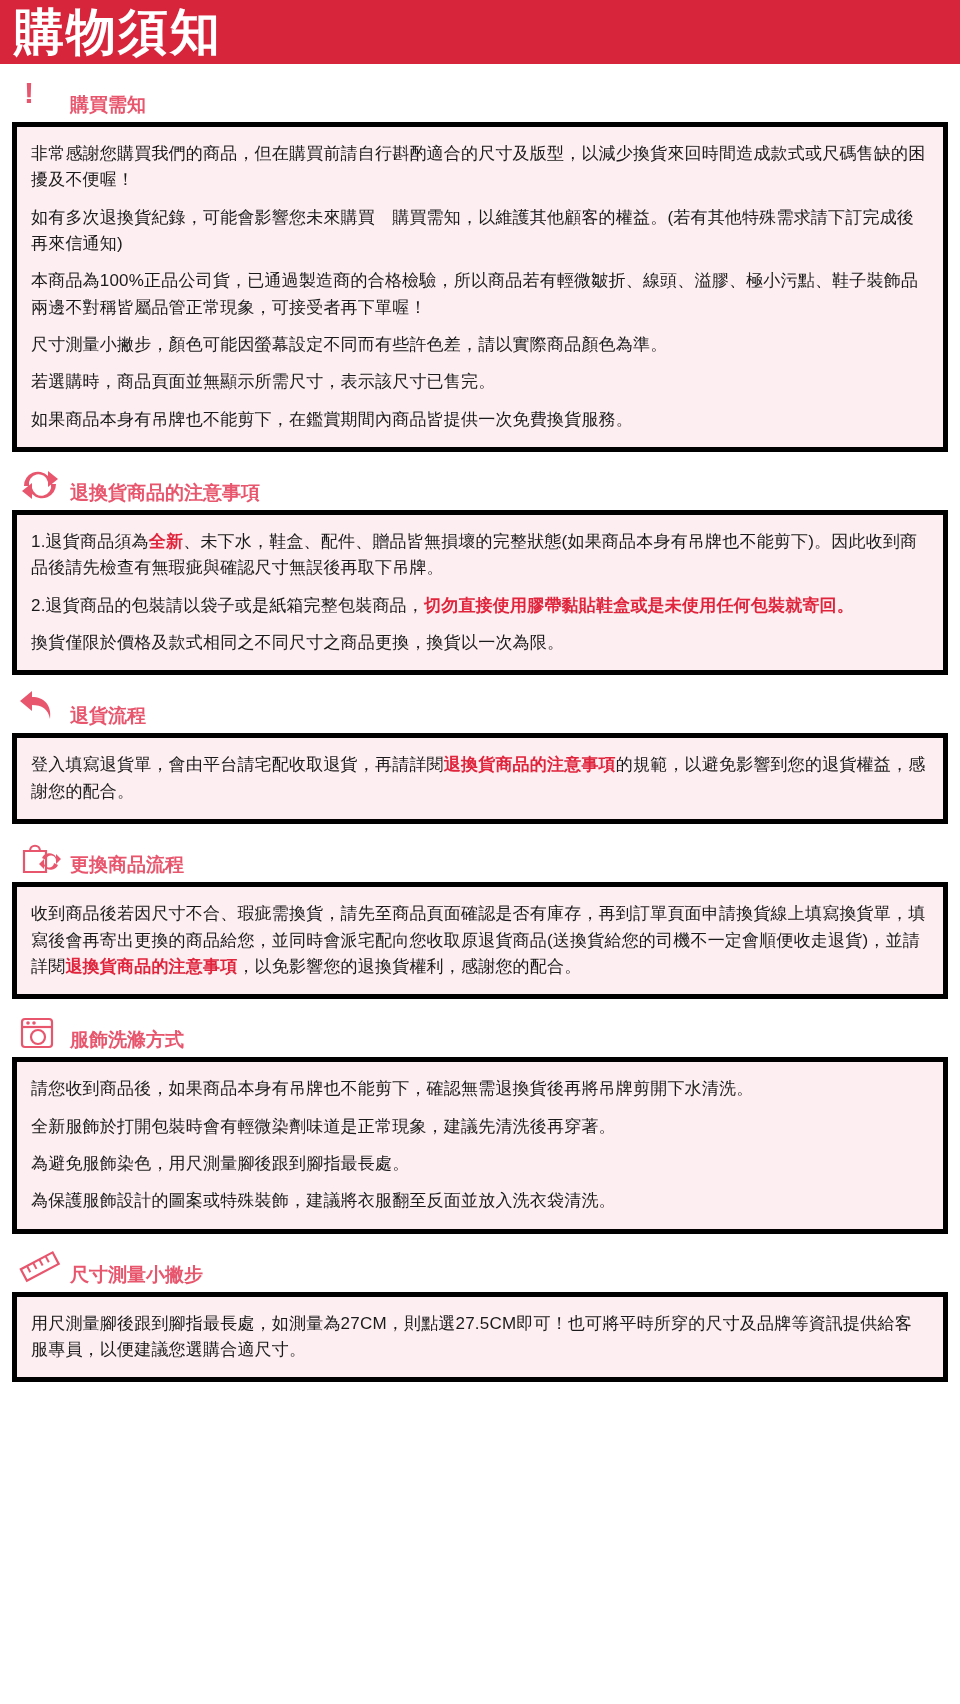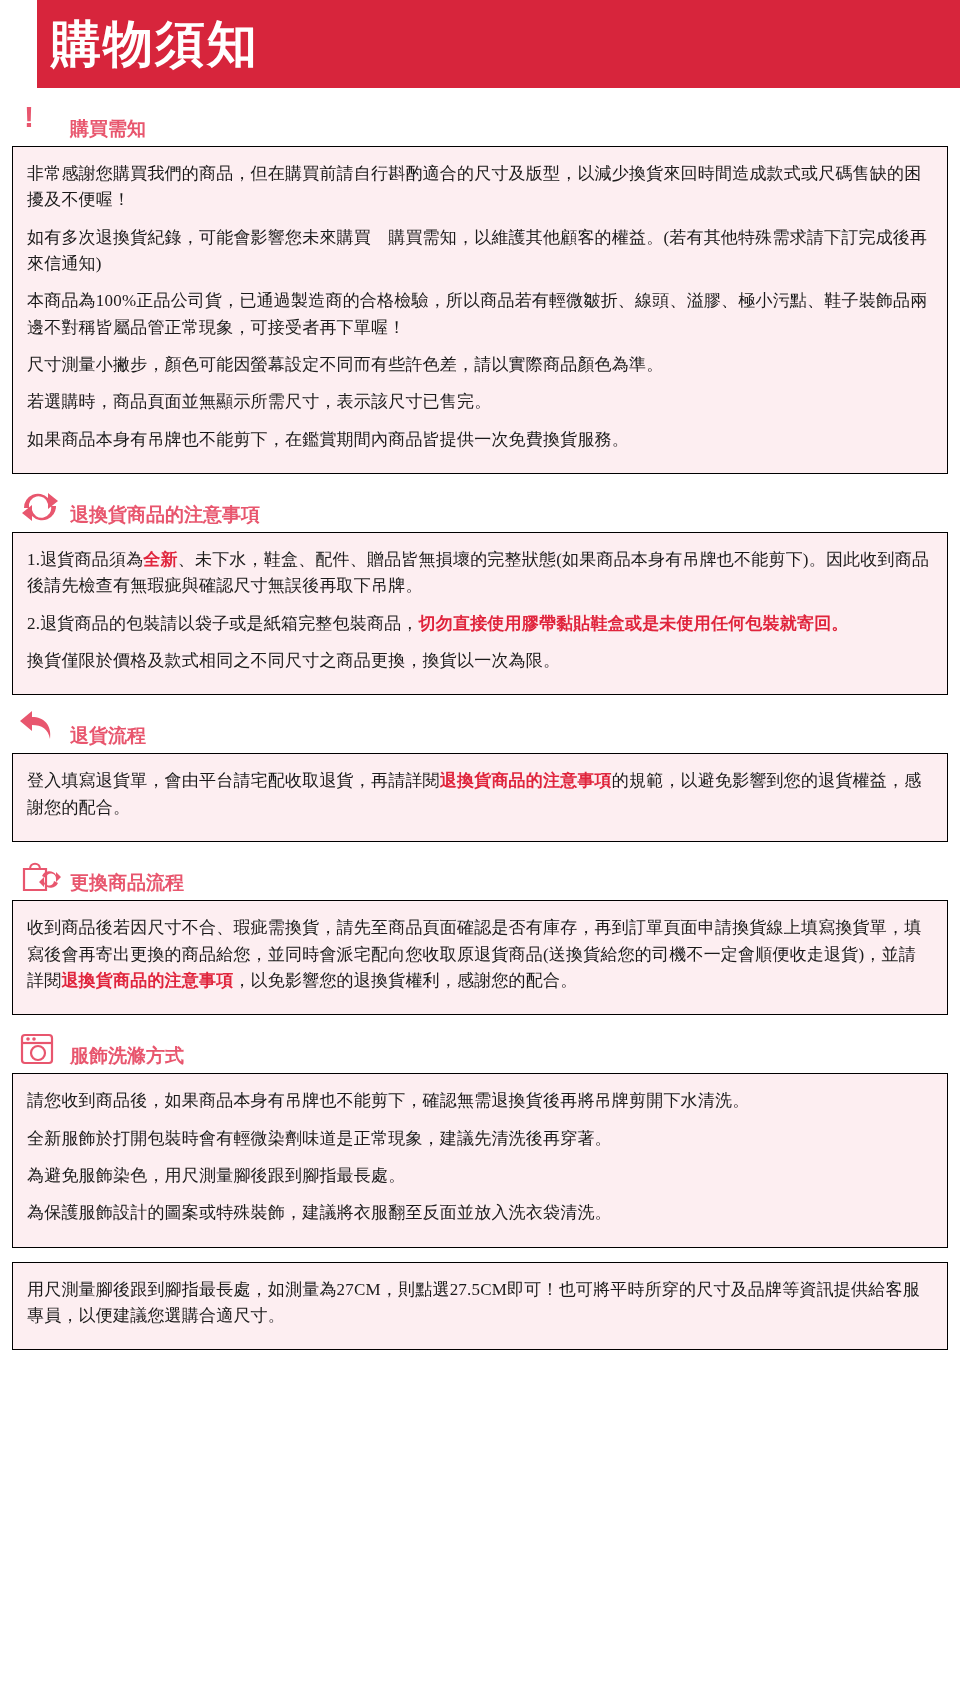--- a/index.html
+++ b/index.html
@@ -14,25 +14,24 @@
     color: #1a1a1a;
   }
   .page {
     width: 960px;
     position: relative;
   }
 
   
   .banner {
     background: #d7253c;
-    height: 88px;
+    height: 64px;
     display: flex;
     align-items: center;
     padding: 0 0 0 14px;
-    margin-left: 37px;
   }
   .banner-title {
     color: #ffffff;
     font-size: 50px;
     font-weight: bold;
     letter-spacing: 2px;
     line-height: 1;
   }
 
   
@@ -55,24 +54,23 @@
     position: relative;
   }
   .sec-title {
     color: #e8566e;
     font-size: 19px;
     font-weight: bold;
     line-height: 1;
     padding-bottom: 2px;
   }
   .sec-body {
-    border: 1px solid #000000;
+    border: 5px solid #000000;
     background: #fdeef1;
-    padding: 14px 14px 20px 14px;
-    font-family: Liberation Serif, serif;
+    padding: 14px 14px 14px 14px;
   }
   .sec-body p {
     margin: 0 0 11px 0;
     font-size: 17px;
     line-height: 1.55;
     letter-spacing: 0.2px;
   }
   .sec-body p:last-child { margin-bottom: 0; }
 
   .hl-red { color: #e0243c; font-weight: bold; }
@@ -184,18 +182,32 @@
     </div>
     <div class="sec-body">
       <p>請您收到商品後，如果商品本身有吊牌也不能剪下，確認無需退換貨後再將吊牌剪開下水清洗。</p>
       <p>全新服飾於打開包裝時會有輕微染劑味道是正常現象，建議先清洗後再穿著。</p>
       <p>為避免服飾染色，用尺測量腳後跟到腳指最長處。</p>
       <p>為保護服飾設計的圖案或特殊裝飾，建議將衣服翻至反面並放入洗衣袋清洗。</p>
     </div>
   </div>
 
   <div class="section">
+    <div class="sec-head">
+      <div class="sec-icon">
+        <svg class="ico-svg" width="44" height="38" viewBox="0 0 44 38" aria-hidden="true">
+          <g transform="rotate(-28 22 19)">
+            <rect x="4" y="12" width="36" height="13" fill="none" stroke="#e8566e" stroke-width="2.2"></rect>
+            <line x1="11" y1="12" x2="11" y2="19" stroke="#e8566e" stroke-width="2"></line>
+            <line x1="18" y1="12" x2="18" y2="19" stroke="#e8566e" stroke-width="2"></line>
+            <line x1="25" y1="12" x2="25" y2="19" stroke="#e8566e" stroke-width="2"></line>
+            <line x1="32" y1="12" x2="32" y2="19" stroke="#e8566e" stroke-width="2"></line>
+          </g>
+        </svg>
+      </div>
+      <div class="sec-title">尺寸測量小撇步</div>
+    </div>
     <div class="sec-body">
       <p>用尺測量腳後跟到腳指最長處，如測量為27CM，則點選27.5CM即可！也可將平時所穿的尺寸及品牌等資訊提供給客服專員，以便建議您選購合適尺寸。</p>
     </div>
   </div>
 
 </div>
 
 </body></html>

